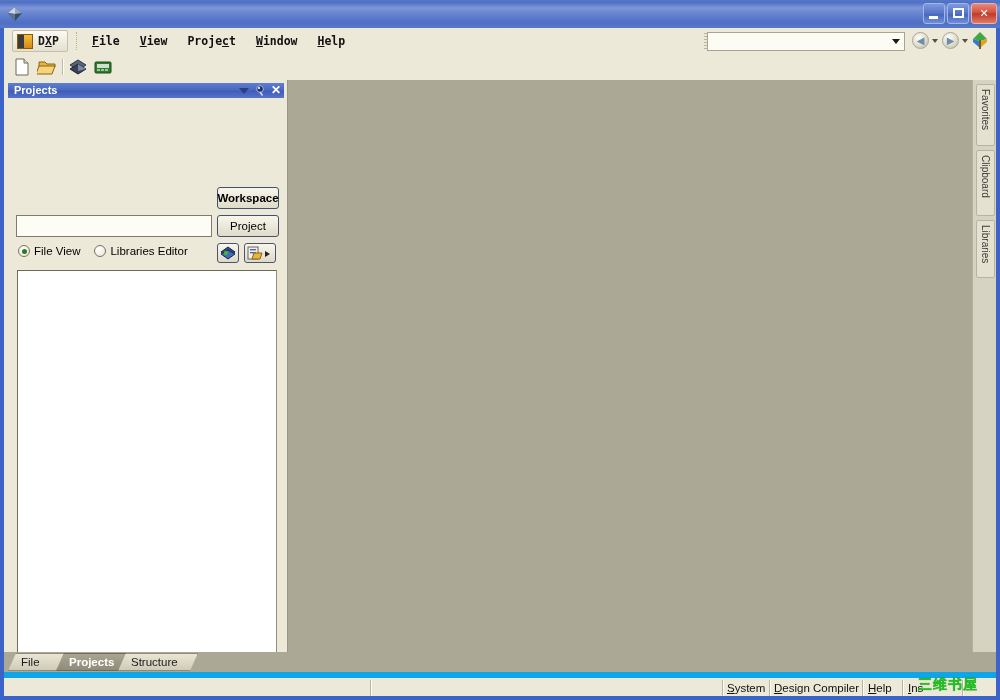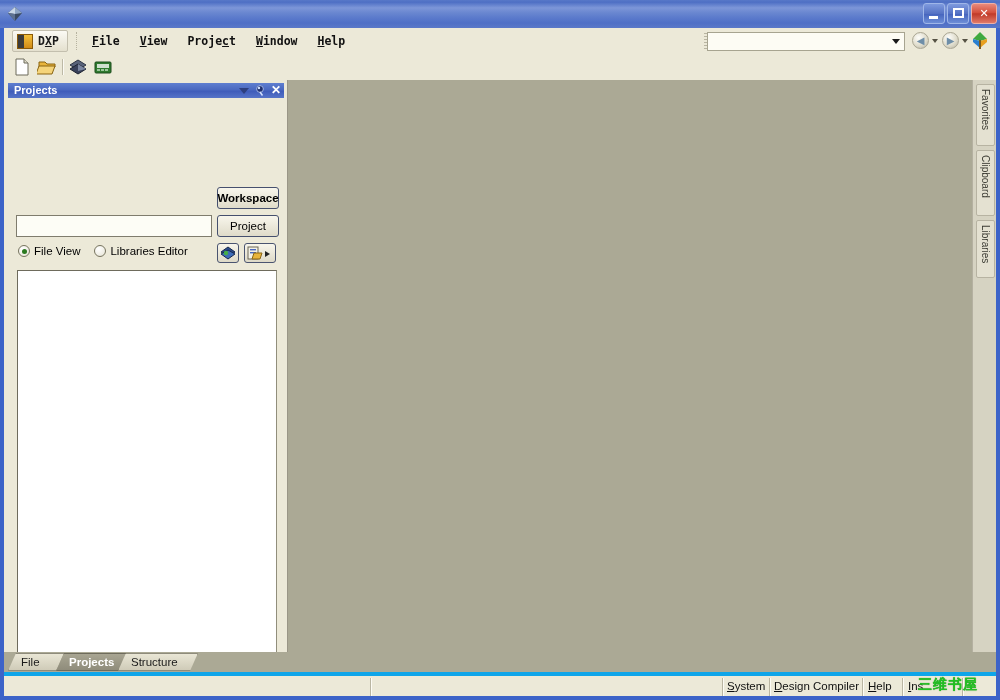--- a/index.html
+++ b/index.html
@@ -426,21 +426,21 @@
     color: #ffffff;
     font-weight: bold;
   }
 
   
   .statusbar {
     position: absolute;
     left: 4px; top: 672px;
     width: 992px; height: 24px;
     background: #ece9d8;
-    border-top: 4px solid #0ea5e9;
+    border-top: 6px solid #0ea5e9;
     box-sizing: border-box;
   }
   .sb-div {
     position: absolute;
     top: 2px; height: 19px;
     width: 0;
     border-left: 1px solid #b9b5a2;
     border-right: 1px solid #fdfcf5;
   }
   .sb-item {

